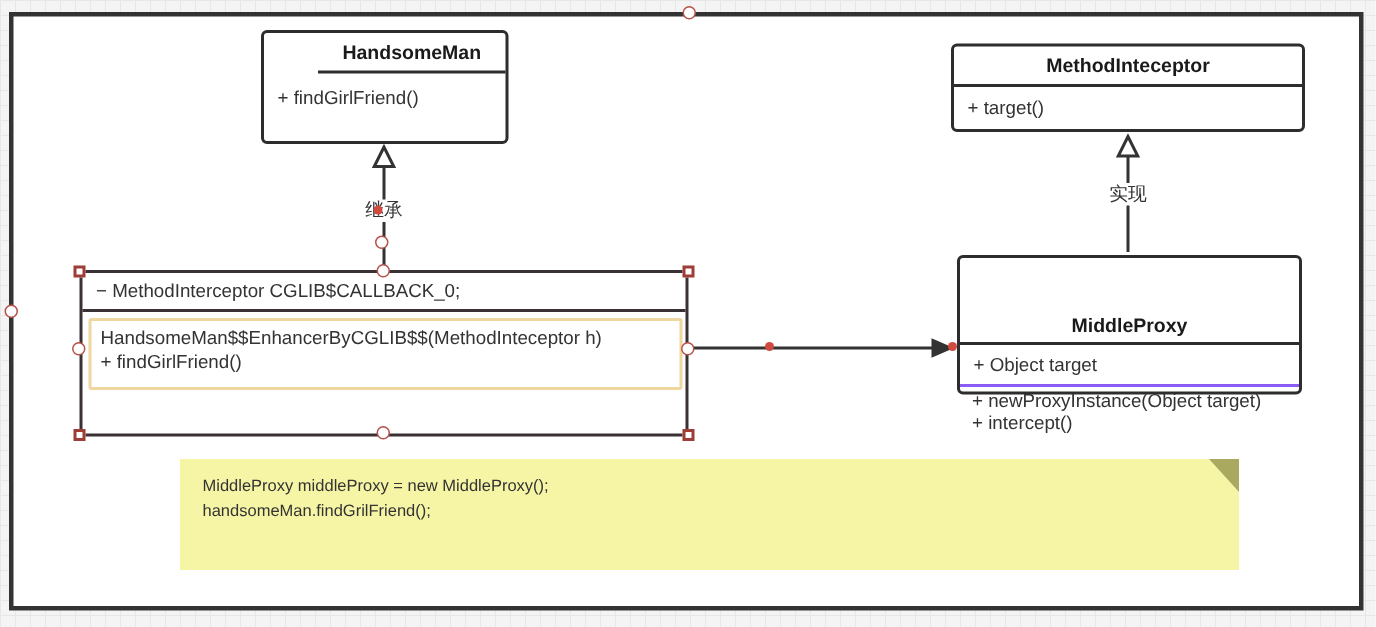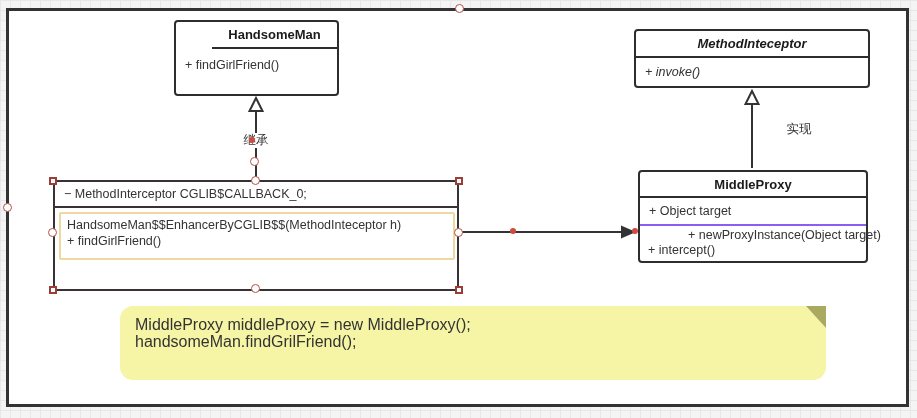--- a/index.html
+++ b/index.html
@@ -30,52 +30,52 @@
     font-weight:bold;text-align:center;color:#1a1a1a;
     border-bottom:2px solid #2d2d2d;font-size:13px;
     display:flex;align-items:center;justify-content:center;
   }
   .uml .row{border-bottom:2px solid #2d2d2d;}
   .uml .row:last-child{border-bottom:none;}
   .uml .line{padding:2px 9px;white-space:nowrap;}
   #cls-handsomeman{left:174px;top:20px;width:165px;height:76px;}
   #cls-handsomeman .title{height:27px;margin-left:36px;}
   #cls-handsomeman .body{padding-top:7px;}
-  #cls-methodinteceptor{left:634px;top:29px;width:236px;height:59px;font-style:italic;}
+  #cls-methodinteceptor{left:634px;top:29px;width:236px;height:59px;}
   #cls-methodinteceptor .title{height:27px;}
   #cls-methodinteceptor .body{padding-top:5px;}
   #cls-enhancer{left:53px;top:180px;width:406px;height:111px;border-color:#3a3134;border-radius:2px;}
   #cls-enhancer .title{height:23px;border-color:#3a3134;}
   #cls-enhancer .field-row{height:26px;border-bottom:2px solid #3a3134;display:flex;align-items:center;}
   #cls-enhancer .methods{position:relative;height:54px;}
   .highlight-box{
     position:absolute;left:4px;top:4px;right:2px;bottom:2px;
     border:2px solid var(--highlight);border-radius:2px;
     padding:3px 6px;line-height:16px;white-space:nowrap;
   }
   #cls-middleproxy{left:638px;top:170px;width:230px;height:93px;}
-  #cls-middleproxy .title{height:26px;}
+  #cls-middleproxy .title{height:26px;margin-top:32px;}
   #cls-middleproxy .field-row{height:28px;display:flex;align-items:center;border-bottom:2px solid #8b5cf6;}
   #cls-middleproxy .methods{padding:2px 0;line-height:15px;}
   
   svg.edges{position:absolute;left:0;top:0;pointer-events:none;}
   .edge-label{
     position:absolute;background:#fff;padding:0 2px;font-size:12.5px;color:#333;
     text-align:center;line-height:15px;
   }
   
   .sq{position:absolute;width:8px;height:8px;background:#fff;border:2px solid #9e3d36;}
   .circ{position:absolute;width:9px;height:9px;border-radius:50%;background:#fff;border:1.5px solid var(--handle);}
   .dot{position:absolute;width:6px;height:6px;border-radius:50%;background:var(--dot);}
   
   .note{
     position:absolute;left:120px;top:306px;width:706px;height:74px;
     background:var(--note-bg);
     clip-path:polygon(0 0,686px 0,706px 22px,706px 74px,0 74px);
-    padding:10px 10px 0 15px;font-size:16px;line-height:17px;color:#333;border-radius:13px;
+    padding:10px 10px 0 15px;font-size:11px;line-height:17px;color:#333;
   }
   .note-fold{
     position:absolute;left:806px;top:306px;width:0;height:0;
     border-top:22px solid var(--note-fold);border-left:20px solid transparent;
   }
   .note .code{white-space:nowrap;}
 </style>
 </head>
 <body>
 
@@ -95,33 +95,33 @@
       <polygon points="752,91 745.5,104 758.5,104" fill="#fff" stroke="#333" stroke-width="2"></polygon>
     </g>
 
     <g>
       <line x1="461" y1="232" x2="622" y2="232" stroke="#333" stroke-width="2"></line>
       <polygon points="636,232 621,225.5 621,238.5" fill="#333"></polygon>
     </g>
   </svg>
 
   <div class="edge-label" style="left:240px;top:133px;width:32px;">继承</div>
-  <div class="edge-label" style="left:736px;top:122px;width:32px;margin-left:47px;">实现</div>
+  <div class="edge-label" style="left:736px;top:122px;width:32px;">实现</div>
 
   <div class="uml" id="cls-handsomeman">
     <div class="title">HandsomeMan</div>
     <div class="row body">
       <div class="line">+ findGirlFriend()</div>
     </div>
   </div>
 
   <div class="uml" id="cls-methodinteceptor">
     <div class="title">MethodInteceptor</div>
     <div class="row body">
-      <div class="line">+ invoke()</div>
+      <div class="line">+ target()</div>
     </div>
   </div>
 
   <div class="uml" id="cls-enhancer">
     <div class="field-row">
       <div class="line">− MethodInterceptor CGLIB$CALLBACK_0;</div>
     </div>
     <div class="methods">
       <div class="highlight-box">
         <div>HandsomeMan$$EnhancerByCGLIB$$(MethodInteceptor h)</div>
@@ -129,21 +129,21 @@
       </div>
     </div>
   </div>
 
   <div class="uml" id="cls-middleproxy">
     <div class="title">MiddleProxy</div>
     <div class="field-row">
       <div class="line">+ Object target</div>
     </div>
     <div class="methods">
-      <div class="line" style="padding:0 8px;margin-left:40px;">+ newProxyInstance(Object target)</div>
+      <div class="line" style="padding:0 8px;">+ newProxyInstance(Object target)</div>
       <div class="line" style="padding:0 8px;">+ intercept()</div>
     </div>
   </div>
 
   <div class="note">
     <div class="code">MiddleProxy middleProxy = new MiddleProxy();</div>
     <div class="code">handsomeMan.findGrilFriend();</div>
   </div>
   <div class="note-fold"></div>
 

